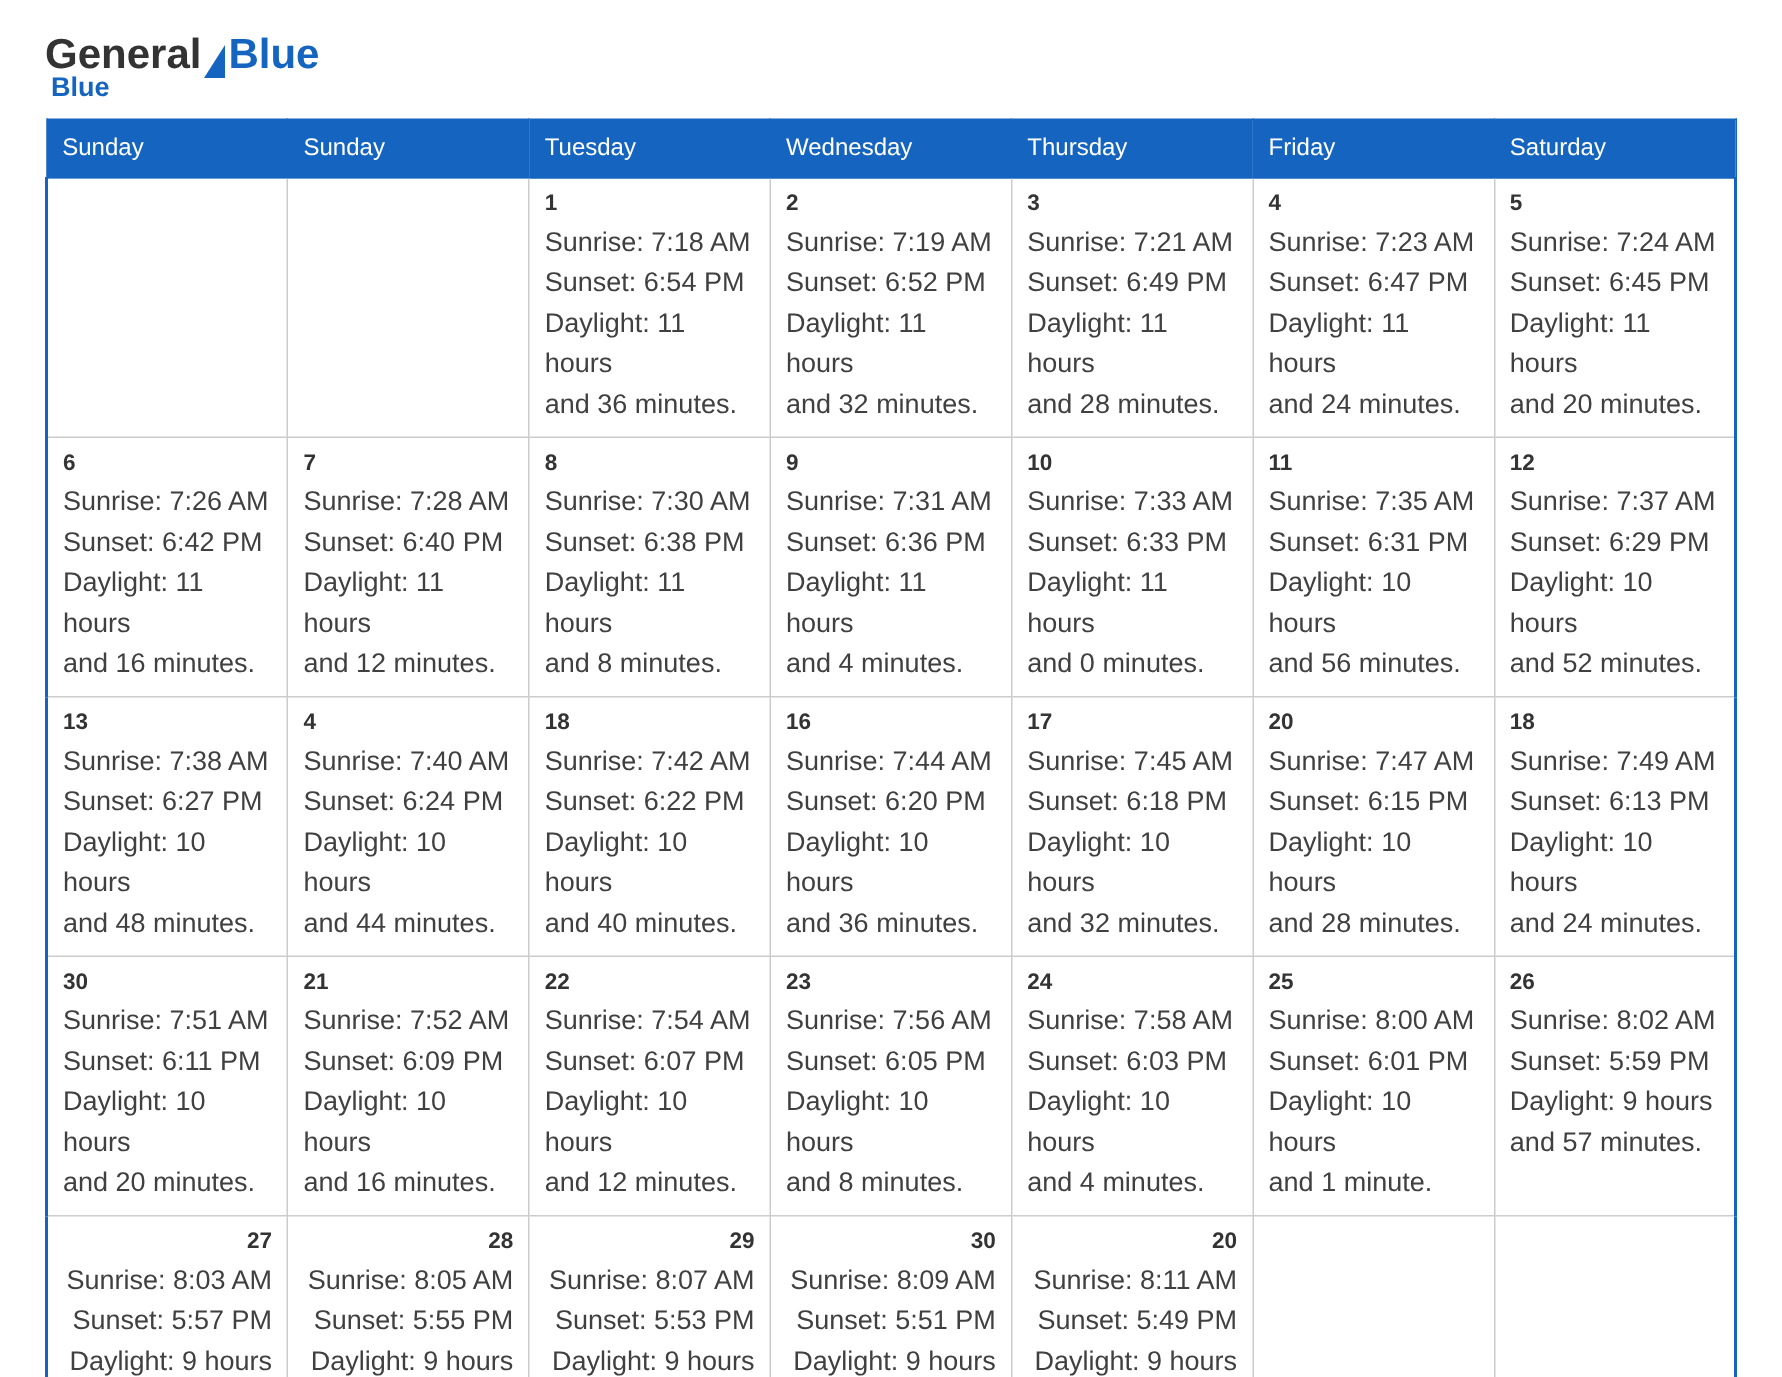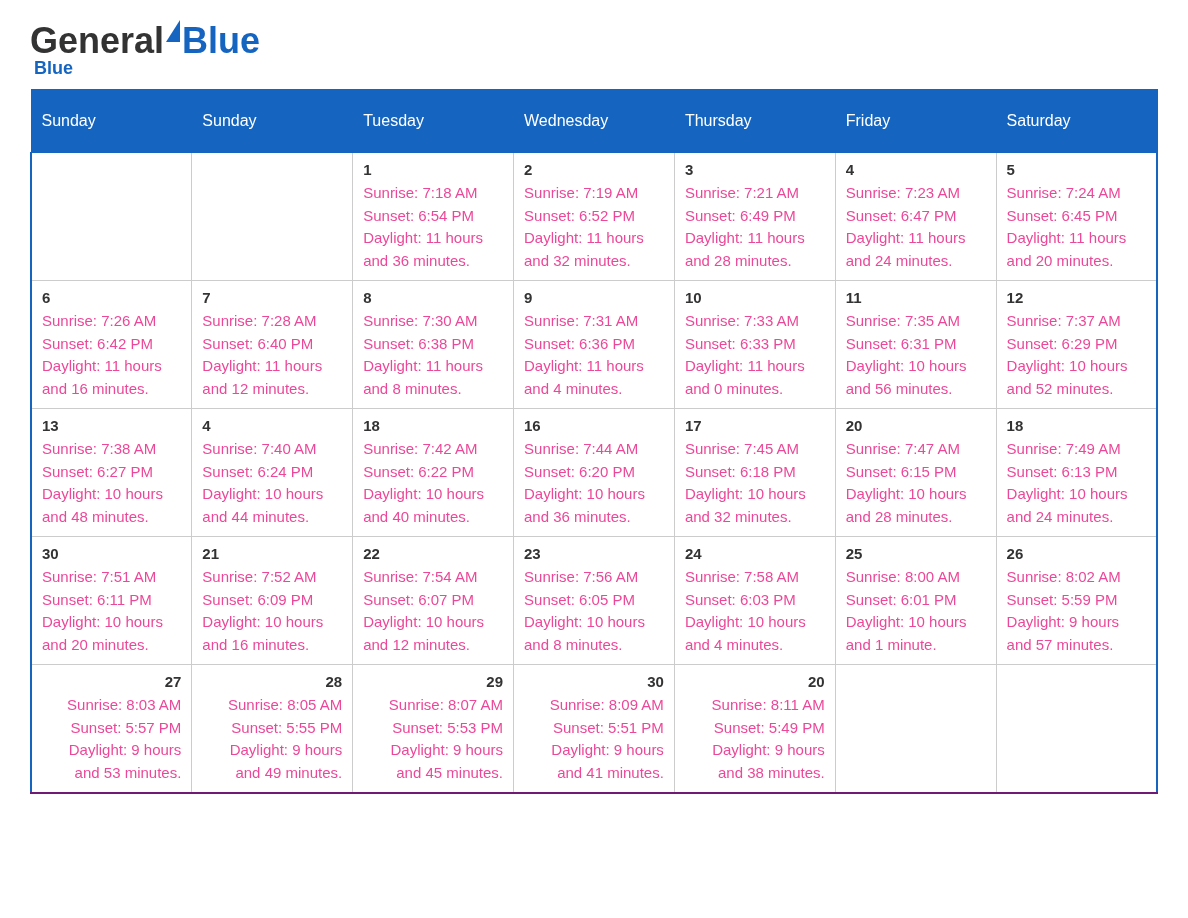--- a/index.html
+++ b/index.html
@@ -16,22 +16,22 @@
       align-items: flex-start;
       margin-bottom: 10px;
     }
     .logo {
       display: flex;
       flex-direction: column;
       align-items: flex-start;
     }
     .logo-text {
       display: flex;
-      align-items: flex-start;
-      font-size: 36px;
+      align-items: flex-end;
+      font-size: 28px;
       font-weight: bold;
       color: #333;
     }
     .logo-general { color: #333; }
     .logo-blue { color: #1565c0; }
     .logo-triangle {
       width: 0;
       height: 0;
       border-left: 14px solid transparent;
       border-right: 0px solid transparent;
@@ -63,21 +63,21 @@
       margin-top: 4px;
     }
     table {
       width: 100%;
       border-collapse: collapse;
       margin-top: 10px;
     }
     th {
       background-color: #1565c0;
       color: #fff;
-      padding: 22px 10px;
+      padding: 10px 10px;
       text-align: left;
       font-size: 16px;
       font-weight: normal;
       border: 1px solid #1565c0;
     }
     td {
       vertical-align: top;
       padding: 8px 10px;
       border: 1px solid #ccc;
       font-size: 13px;
@@ -86,23 +86,23 @@
       min-height: 100px;
       height: 110px;
     }
     .day-num {
       font-size: 15px;
       font-weight: bold;
       display: block;
       margin-bottom: 4px;
     }
     .day-info {
-      font-size: 15px;
+      font-size: 18px;
       line-height: 1.5;
-      color: #ec4899;
+      color: #404040;
     }
     tr td:first-child { border-left: 2px solid #1565c0; }
     tr td:last-child { border-right: 2px solid #1565c0; }
     tbody tr:last-child td { border-bottom: 2px solid #701a75; text-align: right; }
     tbody tr:first-child td { border-top: none; }
     .empty { background: #fff; }
   </style>
 </head>
 <body>
 

